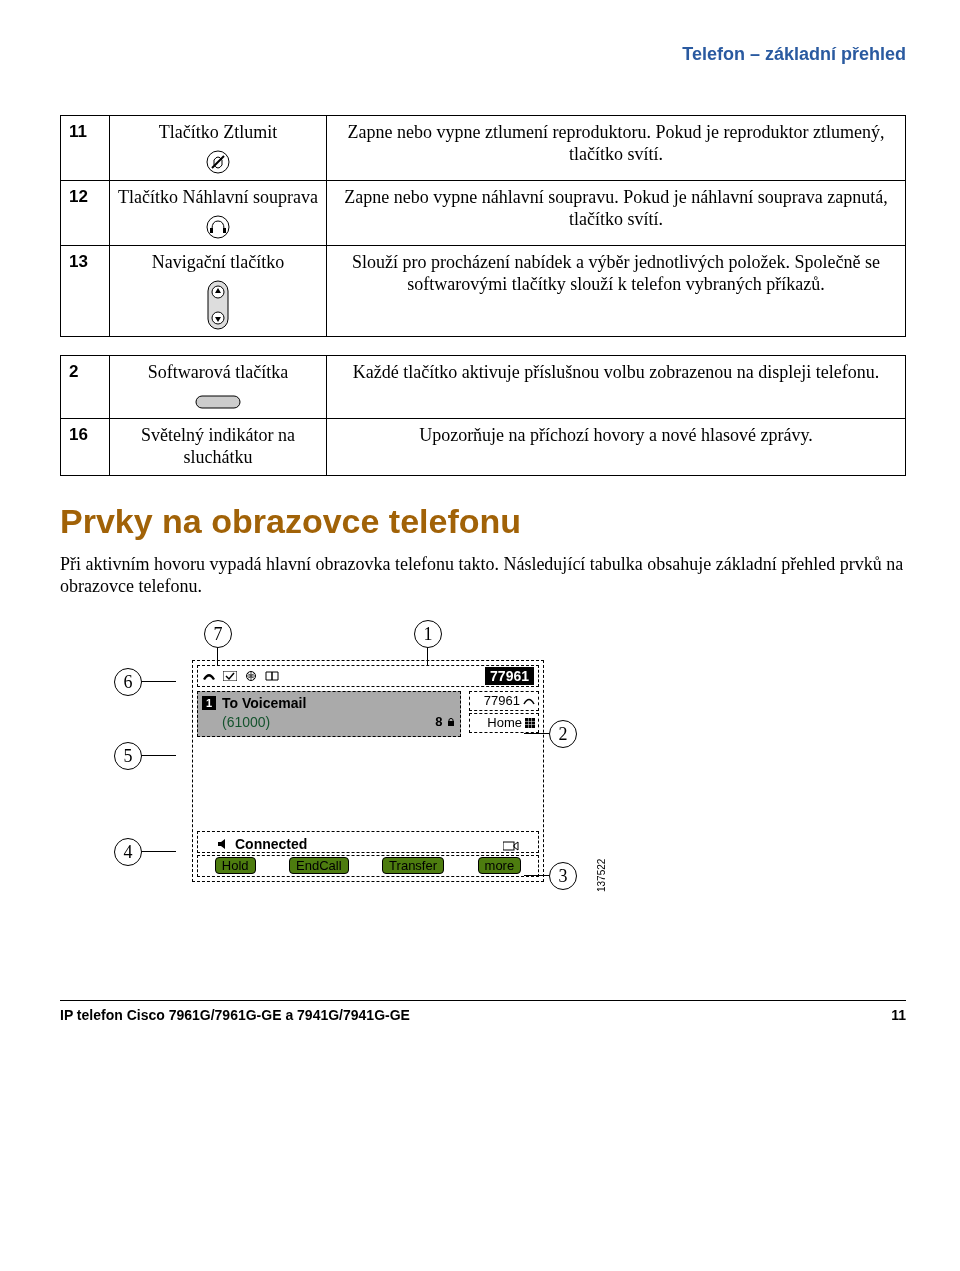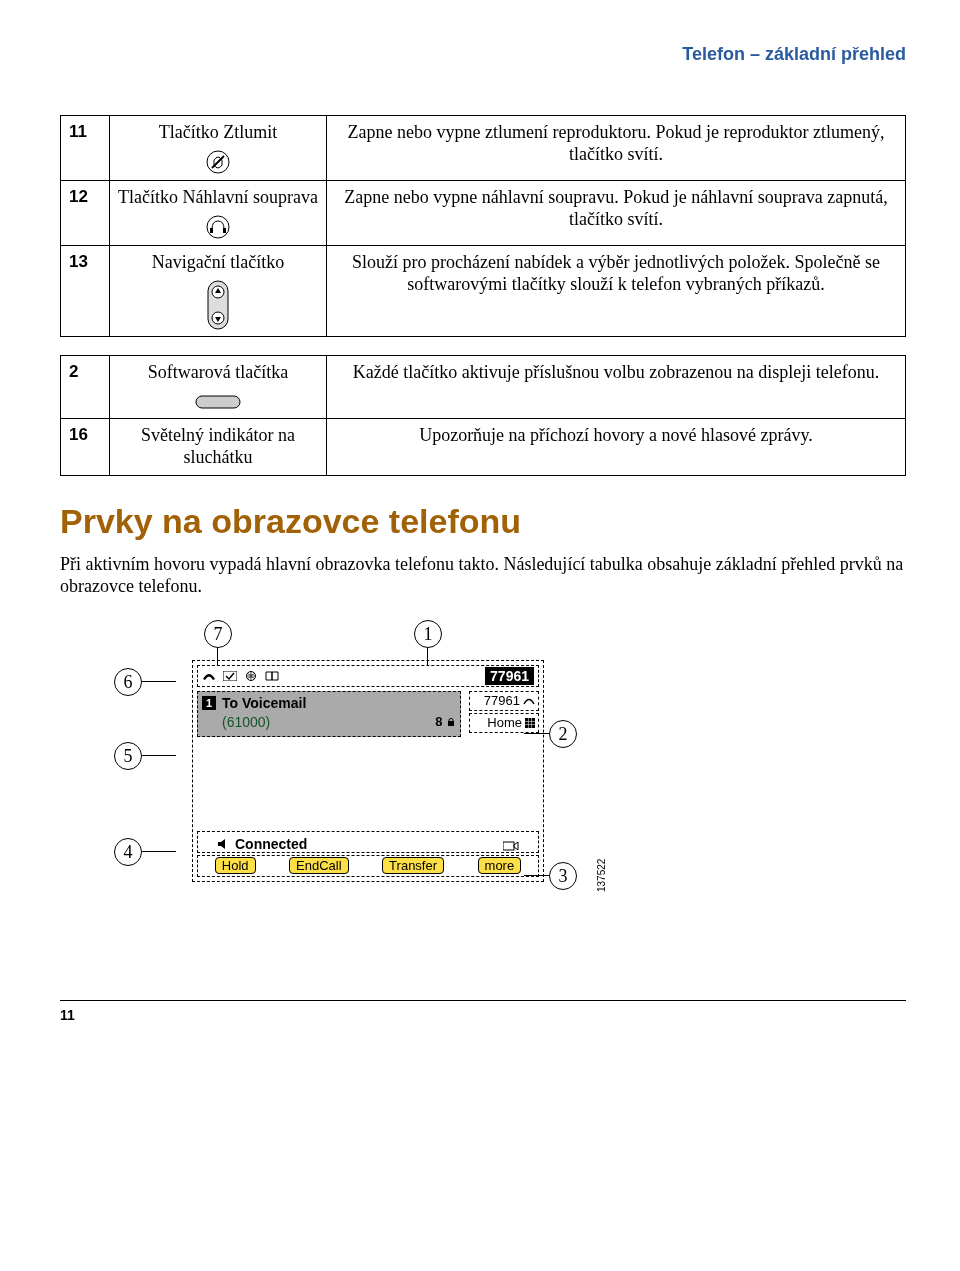--- a/index.html
+++ b/index.html
@@ -190,21 +190,21 @@
     justify-content: space-around;
     font-family: Arial, sans-serif;
     font-size: 13px;
   }
   .softkey-row span {
     border: 1px solid #000;
     border-radius: 4px;
     padding: 0 6px;
     height: 15px;
     line-height: 15px;
-    background: #fde047;
+    background: #4d7c0f;
   }
   .imgid {
     position: absolute;
     font-family: Arial, sans-serif;
     font-size: 10px;
     transform: rotate(-90deg);
     transform-origin: left top;
   }
   .footer {
     position: relative;
@@ -394,15 +394,16 @@
         <span>EndCall</span>
         <span>Transfer</span>
         <span>more</span>
       </div>
     </div>
 
     <div class="imgid" style="left:492px; top:272px;">137522</div>
   </div>
 
   <div class="footer">
+    <div class="left">IP telefon Cisco 7961G/7961G-GE a 7941G/7941G-GE</div>
     <div class="right">11</div>
   </div>
 </div>
 
 </body></html>

